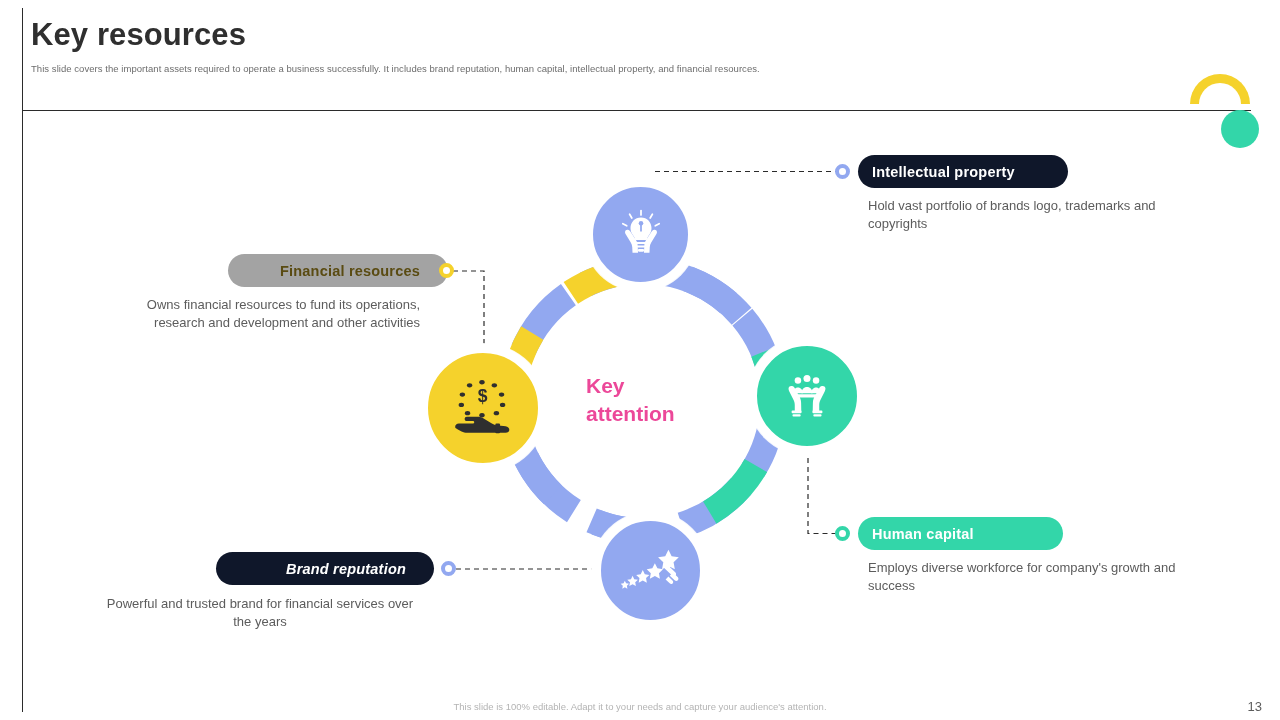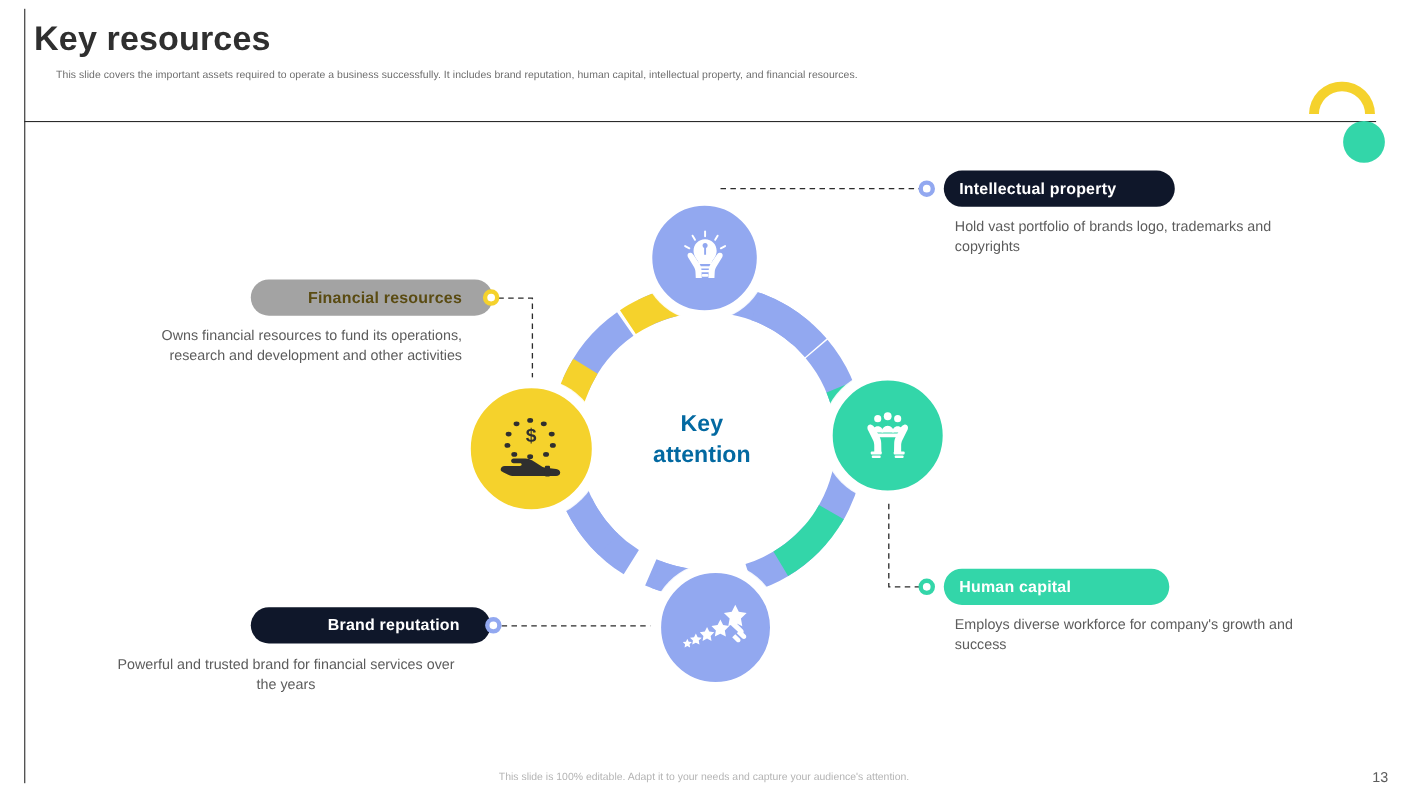--- a/index.html
+++ b/index.html
@@ -43,21 +43,20 @@
     letter-spacing: .1px;
     line-height: 1.2;
     font-family: "Liberation Sans", sans-serif;
   }
   .slide-subtitle {
     margin-top: 10px;
     font-size: 9.5px;
     color: #6d6d6d;
     letter-spacing: .05px;
     line-height: 1.3;
-    margin-left: 20px;
   }
   .header-rule {
     position: absolute;
     left: 22px;
     top: 110px;
     width: 1229px;
     height: 1px;
     background: #2b2b2b;
   }
 
@@ -88,27 +87,27 @@
     position: absolute;
     left: 487px;
     top: 245px;
     width: 312px;
     height: 312px;
   }
   .ring-wrap svg { display: block; }
 
   .center-label {
     position: absolute;
-    left: 558px;
+    left: 586px;
     top: 372px;
     width: 160px;
-    text-align: center;
+    text-align: left;
     font-size: 21px;
     font-weight: bold;
-    color: #0369a1;
+    color: #ec4899;
     line-height: 1.35;
   }
 
   
   .node {
     position: absolute;
     border-radius: 50%;
     display: flex;
     align-items: center;
     justify-content: center;
@@ -135,21 +134,21 @@
     letter-spacing: .2px;
     white-space: nowrap;
   }
   .pill.blue   { background: #0f172a; }
   .pill.green  { background: #33d6a9; }
   .pill.yellow { background: #a3a3a3; color: #5a4b12; }
 
   .pill-ip  { left: 858px;  top: 155px; width: 210px; padding-left: 14px; }
   .pill-hc  { left: 858px;  top: 517px; width: 205px; padding-left: 14px; }
   .pill-fr  { left: 228px;  top: 254px; width: 220px; padding-right: 28px; justify-content: flex-end; }
-  .pill-br  { left: 228px;  top: 552px; width: 218px; padding-right: 28px; justify-content: flex-end; }
+  .pill-br  { left: 216px;  top: 552px; width: 218px; padding-right: 28px; justify-content: flex-end; font-style: italic; }
 
   
   .pin {
     position: absolute;
     width: 15px;
     height: 15px;
     border-radius: 50%;
     background: #ffffff;
     border: 4px solid #92a8f0;
   }

